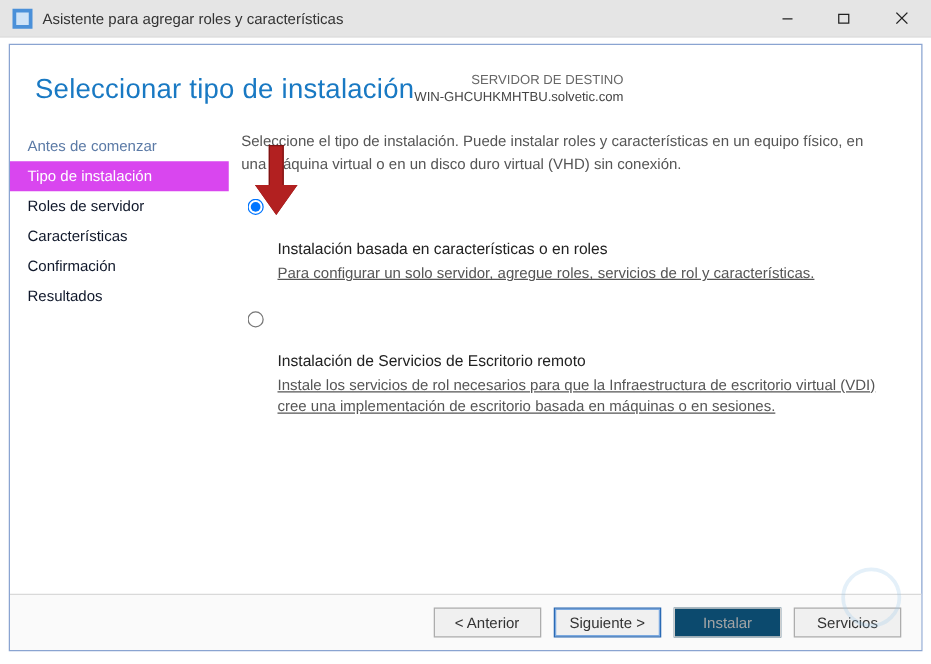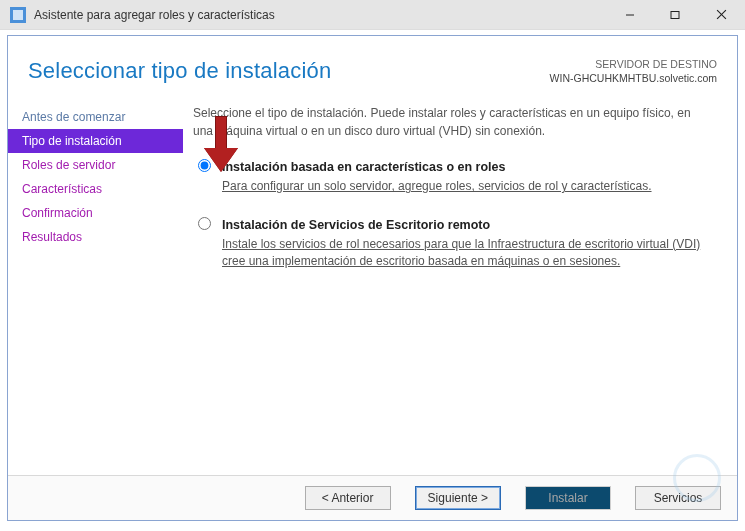--- a/index.html
+++ b/index.html
@@ -46,71 +46,70 @@
   .wizard-frame {
     border:1px solid #8aa4d1;
     height:100%;
     position:relative;
     display:flex; flex-direction:column;
     background:#fff;
   }
 
   
   .wizard-header {
-    display:flex; justify-content:space-between;
+    display:flex; justify-content:flex-start;
     padding:22px 20px 6px 20px;
     align-items:flex-start;
-    gap:42px;
   }
   .page-title {
     color:#1979c3;
     font-size:22px;
     font-weight:300;
     letter-spacing:.2px;
   }
   .dest-box { text-align:right; font-size:10.5px; line-height:1.3; color:#555; }
   .dest-label { color:#666; }
   .dest-server { color:#444; }
 
   
   .content-row { display:flex; flex:1; overflow:hidden; }
 
   
   .sidebar { width:175px; padding:14px 0 0 0; }
   .step {
     display:block;
     padding:5px 14px 5px 14px;
     font-size:12px;
-    color:#a21caf;
+    color:#0f172a;
     white-space:nowrap;
   }
   .step.clickable { color:#5b7aa6; }
   .step.active {
-    background:#6d28d9; color:#fff;
+    background:#d946ef; color:#fff;
   }
 
   
   .main {
     flex:1;
     padding:14px 24px 0 10px;
     color:#555;
     font-size:12px;
     line-height:1.45;
   }
   .intro { margin-bottom:18px; color:#555; }
   .option { display:flex; gap:8px; margin-bottom:20px; align-items:flex-start; }
   .option input[type=radio]{ margin-top:1px; }
-  .opt-text strong { color:#222; font-weight:700; font-size:12.5px; display:inline-block; margin-bottom:2px;}
+  .opt-text strong { color:#222; font-weight:400; font-size:12.5px; display:inline-block; margin-bottom:2px;margin-top:32px;}
   .opt-desc { color:#555;text-decoration:underline; }
 
   
   .button-bar {
     border-top:1px solid #d9d9d9;
     padding:10px 16px;
-    display:flex; justify-content:flex-end; gap:24px;
+    display:flex; justify-content:flex-end; gap:10px;
     background:#fafafa;
   }
   button.wbtn {
     min-width:86px; height:24px;
     background:#f0f0f0;
     border:1px solid #adadad;
     font-size:12px; color:#333;
     padding:0 12px;
     cursor:pointer;
     display:inline-flex; align-items:center; justify-content:center; gap:2px;

